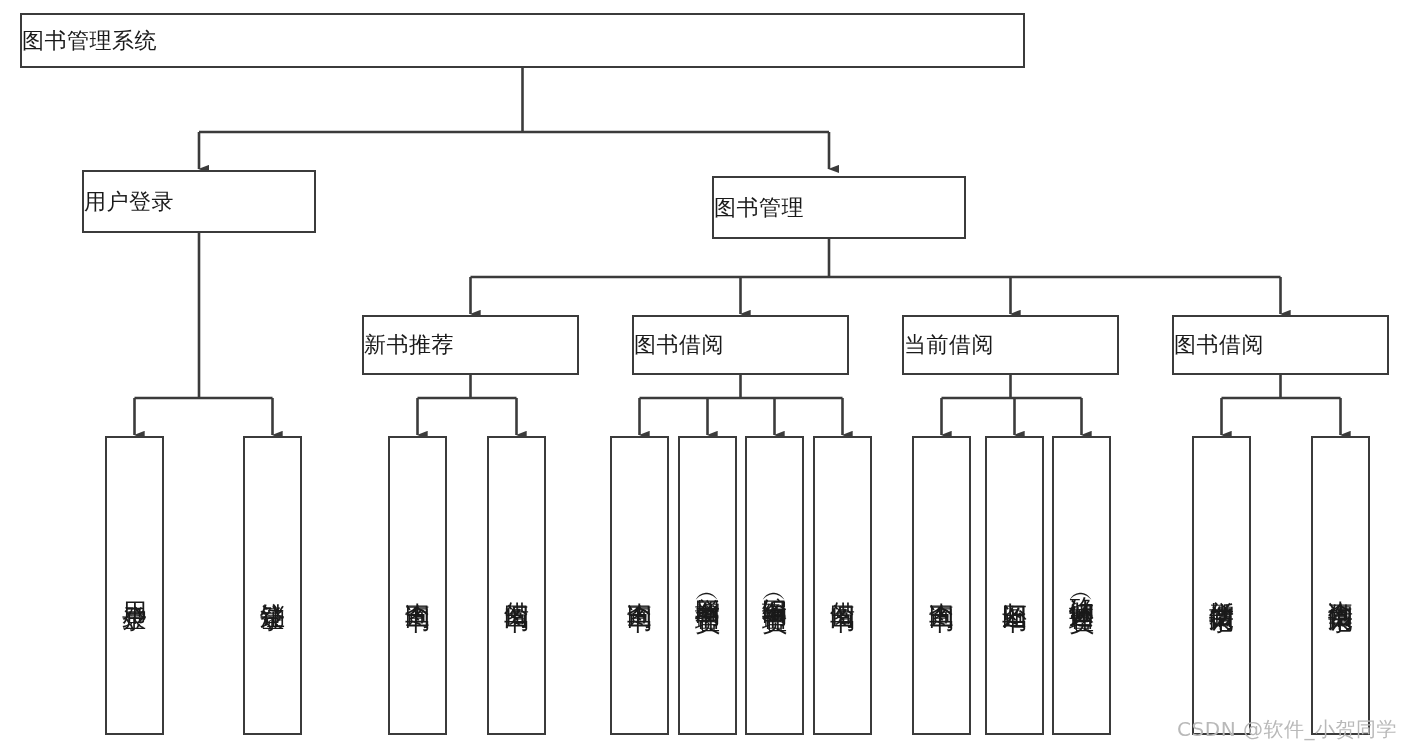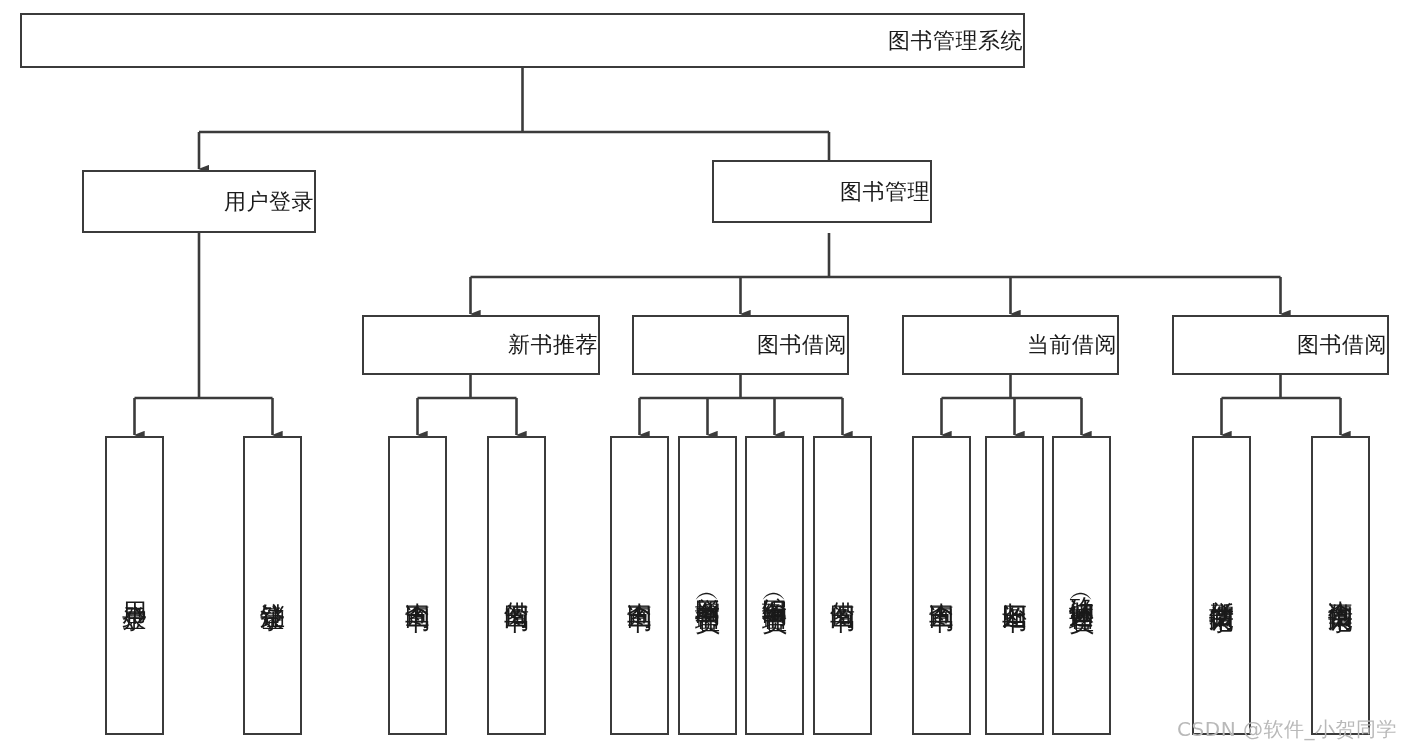--- a/index.html
+++ b/index.html
@@ -28,21 +28,21 @@
     height: 747px;
     pointer-events: none;
   }
   .node {
     position: absolute;
     box-sizing: border-box;
     background: #ffffff;
     border: 2.5px solid #3b3b3b;
     display: flex;
     align-items: center;
-    justify-content: flex-end;
+    justify-content: flex-start;
     overflow: hidden;
   }
   .node .label {
     color: #1a1a1a;
     line-height: 1.18;
     text-align: center;
     white-space: pre;
   }
   .node.horiz .label {
     font-size: 22px;
@@ -120,25 +120,25 @@
       </g>
   </svg>
 
   <div class="node horiz" style="left: 20px; top: 13px; width: 1005px; height: 55px;">
     <span class="label">图书管理系统</span>
   </div>
 
   <div class="node horiz" style="left: 82px; top: 170px; width: 234px; height: 63px;">
     <span class="label">用户登录</span>
   </div>
-  <div class="node horiz" style="left: 712px; top: 160px; width: 220px; height: 63px;">
+  <div class="node horiz" style="left: 712px; top: 176px; width: 254px; height: 63px;">
     <span class="label">图书管理</span>
   </div>
 
-  <div class="node horiz" style="left: 362px; top: 315px; width: 238px; height: 60px;">
+  <div class="node horiz" style="left: 362px; top: 315px; width: 217px; height: 60px;">
     <span class="label">新书推荐</span>
   </div>
   <div class="node horiz" style="left: 632px; top: 315px; width: 217px; height: 60px;">
     <span class="label">图书借阅</span>
   </div>
   <div class="node horiz" style="left: 902px; top: 315px; width: 217px; height: 60px;">
     <span class="label">当前借阅</span>
   </div>
   <div class="node horiz" style="left: 1172px; top: 315px; width: 217px; height: 60px;">
     <span class="label">图书借阅</span>

